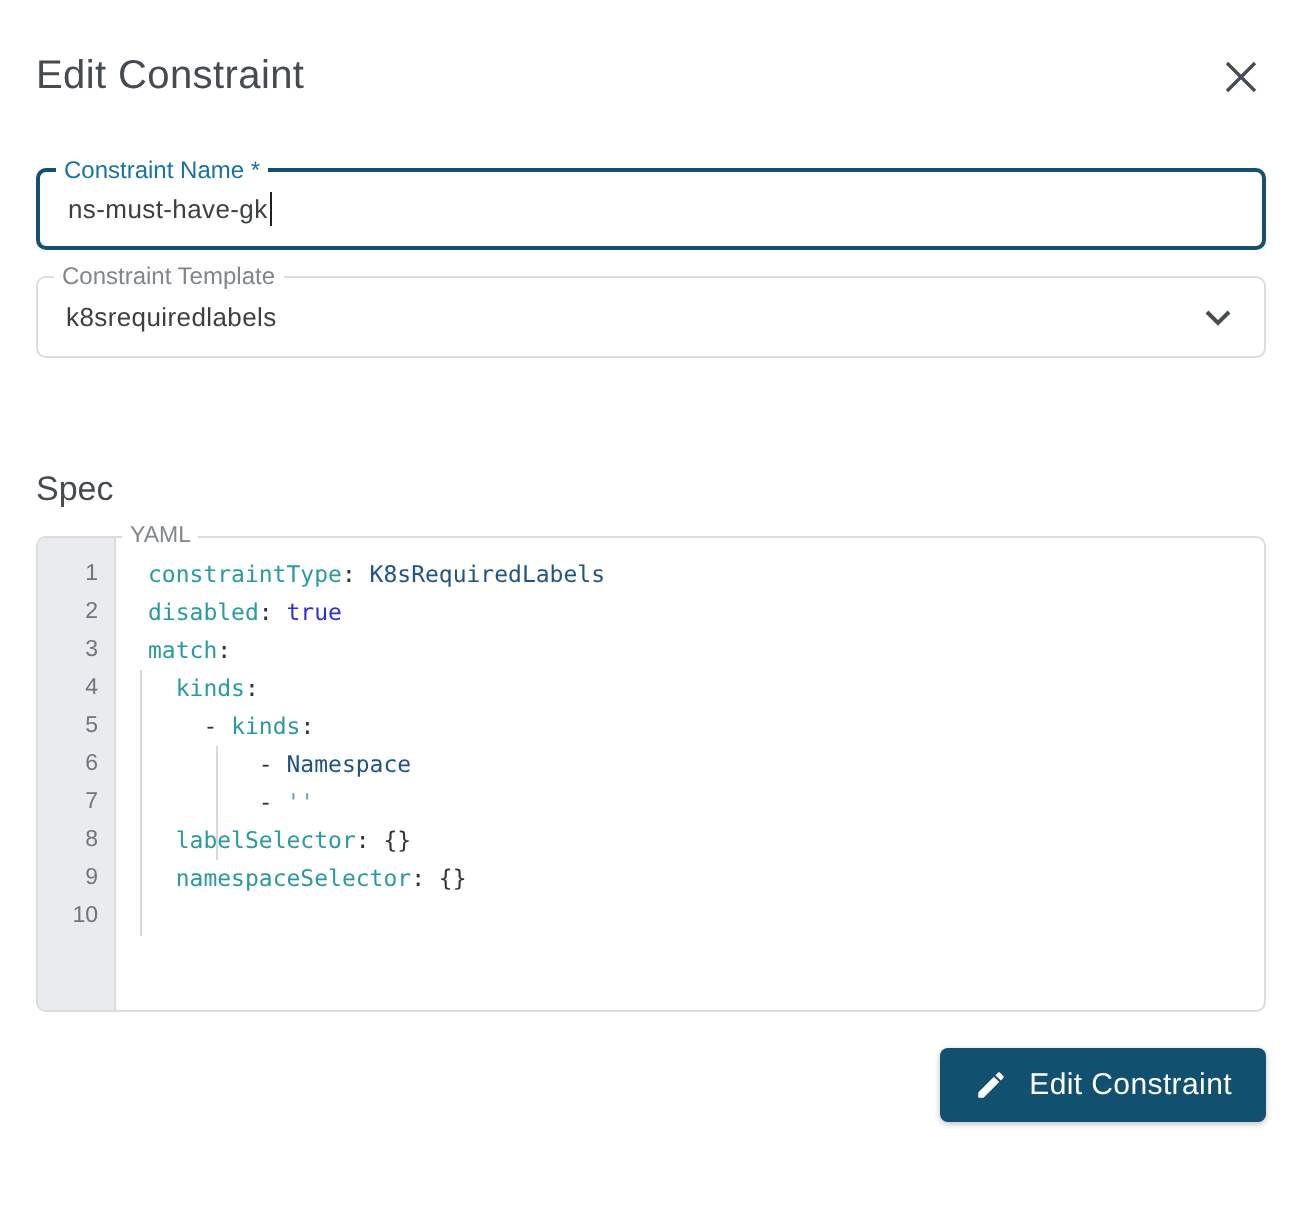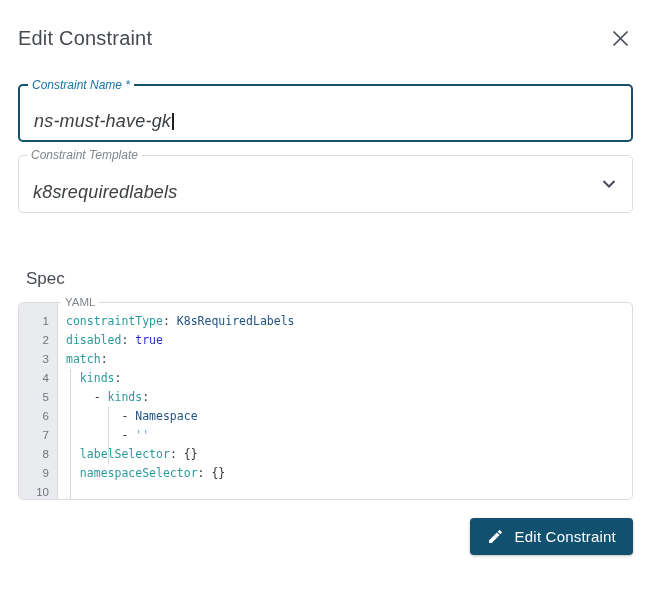--- a/index.html
+++ b/index.html
@@ -14,59 +14,58 @@
 
   
   .header { display: flex; justify-content: space-between; align-items: center; padding-top: 26px; }
   .title { font-size: 20px; font-weight: 400; color: #464b52; margin: 0; letter-spacing: 0.2px; }
   .close-btn { background: none; border: none; padding: 4px; cursor: pointer; line-height: 0; }
 
   
   .field {
     position: relative;
     box-sizing: border-box;
-    height: 58px;
+    height: 41px;
     border: 1px solid #dadce0;
     border-radius: 5px;
-    font-style: italic;
   }
   .field.name-field { margin-top: 33px; border: 2px solid #17506f; }
   .field.template-field { margin-top: 13px; }
   .field-label {
     position: absolute;
     top: -8px;
     left: 8px;
     background: #ffffff;
     padding: 0 4px;
     font-size: 12px;
     line-height: 15px;
     white-space: nowrap;
   }
   .field-label.blue { color: #1873a0; }
   .field-label.gray { color: #80868b; }
   .field-value {
     display: flex;
     align-items: center;
     height: 100%;
-    padding: 8px 14px;
-    font-size: 18px;
+    padding: 0 14px;
+    font-size: 13px;
     color: #3c4043;
     letter-spacing: 0.2px;
   }
   .caret { display: inline-block; width: 1.5px; height: 17px; background: #202124; margin-left: 1px; }
   .chevron { position: absolute; right: 16px; top: 50%; transform: translateY(-50%); }
 
   
-  .spec-heading { font-size: 17px; font-weight: 400; color: #464b52; margin: 56px 0 0 8px; }
+  .spec-heading { font-size: 17px; font-weight: 400; color: #464b52; margin: 56px 0 0 0; }
 
   .editor {
     position: relative;
     box-sizing: border-box;
     margin-top: 13px;
-    height: 198px;
+    height: 238px;
     border: 1px solid #dadce0;
     border-radius: 5px;
     display: flex;
   }
   .editor-label {
     position: absolute;
     top: -8px;
     left: 42px;
     background: #ffffff;
     padding: 0 4px;
@@ -86,21 +85,21 @@
     height: 19px;
     line-height: 19px;
     font-size: 11.5px;
     color: #6f757b;
     text-align: right;
     padding-right: 8px;
   }
   .code {
     position: relative;
     flex: 1;
-    padding: 9px 0 0 8px;
+    padding: 9px 0 0 16px;
     font-family: "DejaVu Sans Mono", monospace;
     font-size: 11.5px;
     overflow: hidden;
     border-radius: 0 4px 4px 0;
   }
   .code-line { height: 19px; line-height: 19px; white-space: pre; }
   .guide { position: absolute; width: 1px; background: #d5d9dd; }
   .guide-1 { left: 12px; top: 66px; height: 133px; }
   .guide-2 { left: 50px; top: 104px; height: 57px; }
 

